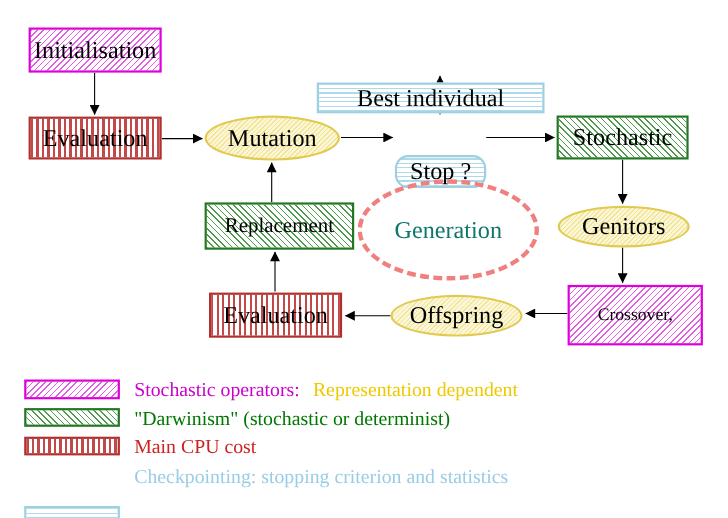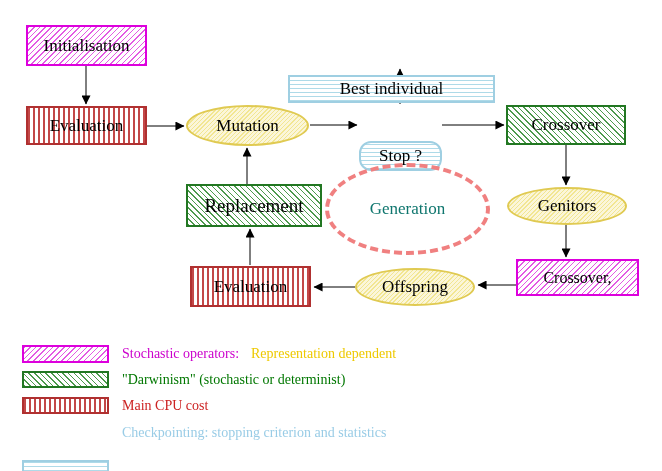--- a/index.html
+++ b/index.html
@@ -9,21 +9,21 @@
     background: #ffffff;
     font-family: "Liberation Serif", "DejaVu Serif", serif;
     overflow: hidden;
   }
   .arrow-layer { position: absolute; left: 0; top: 0; z-index: 1; }
   .node {
     position: absolute; z-index: 2;
     box-sizing: border-box;
     display: flex; align-items: center; justify-content: center;
     text-align: center;
-    font-size: 17px; color: #000;
+    font-size: 22px; color: #000;
     white-space: nowrap;
   }
   
   .hatch-magenta {
     border: 2px solid #DD00DD;
     background: repeating-linear-gradient(135deg, #E35AE3 0 1px, rgba(0,0,0,0) 1px 4px) #fff;
   }
   .hatch-green {
     border: 2px solid #227722;
     background: repeating-linear-gradient(45deg, #4D9A4D 0 1px, rgba(0,0,0,0) 1px 4px) #fff;
@@ -43,35 +43,35 @@
     background: repeating-linear-gradient(135deg, #F2E692 0 1px, #FBF6DA 1px 3px);
   }
   
   #n-init        { left: 26px;  top: 25px;  width: 121px; height: 41px; }
   #n-eval-top    { left: 26px;  top: 106px; width: 121px; height: 39px; }
   #n-parents     { left: 186px; top: 105px; width: 123px; height: 41px; }
   #n-best        { left: 288px; top: 39px;  width: 207px; height: 28px; }
   #n-stop        { left: 359px; top: 105px; width: 83px;  height: 30px; border-radius: 12px; }
   #n-selection   { left: 506px; top: 105px; width: 120px; height: 40px; }
   #n-genitors    { left: 507px; top: 187px; width: 120px; height: 38px; }
-  #n-crossover   { left: 516px; top: 259px; width: 123px; height: 37px;
+  #n-crossover   { left: 516px; top: 259px; width: 123px; height: 55px;
                    font-size: 16px; line-height: 19px; flex-direction: column; }
   #n-offspring   { left: 355px; top: 268px; width: 120px; height: 38px; }
   #n-eval-bottom { left: 190px; top: 266px; width: 121px; height: 41px; }
   #n-replacement { left: 186px; top: 184px; width: 136px; height: 43px; font-size: 19px; }
   #n-generation  { left: 325px; top: 163px; width: 165px; height: 92px;
                    border: 4px dashed #F08080; border-radius: 50%;
                    color: #0f766e; background: transparent; }
   
   .swatch { position: absolute; z-index: 2; width: 87px; height: 18px; box-sizing: border-box; }
   #sw-stochastic { left: 22px; top: 345px; }
   #sw-darwinism  { left: 22px; top: 371px; height: 17px; }
   #sw-cpu        { left: 22px; top: 397px; height: 17px; }
   #sw-checkpoint { left: 22px; top: 424px; height: 17px; border-width: 2px; }
-  .legend-text { position: absolute; z-index: 2; left: 122px; font-size: 14px; line-height: 20px; white-space: nowrap; }
+  .legend-text { position: absolute; z-index: 2; left: 122px; font-size: 18px; line-height: 20px; white-space: nowrap; }
   #lt-row1 { top: 344px; }
   #lt-row2 { top: 370px; color: #007700; }
   #lt-row3 { top: 396px; color: #CC2222; }
   #lt-row4 { top: 423px; color: #99CCE6; }
   .t-magenta { color: #CC00CC; }
   .t-gold { color: #EEC900; margin-left: 12px; }
 </style>
 </head>
 <body>
 
@@ -110,21 +110,21 @@
 
   <div id="n-best" class="node stripe-cyan">
     <span>Best individual</span>
   </div>
 
   <div id="n-stop" class="node stripe-cyan">
     <span>Stop ?</span>
   </div>
 
   <div id="n-selection" class="node hatch-green">
-    <span>Crossover</span>
+    <span>Stochastic</span>
   </div>
 
   <div id="n-genitors" class="node ellipse-yellow">
     <span>Genitors</span>
   </div>
 
   <div id="n-crossover" class="node hatch-magenta">
     <span>Crossover,</span>
   </div>
 

